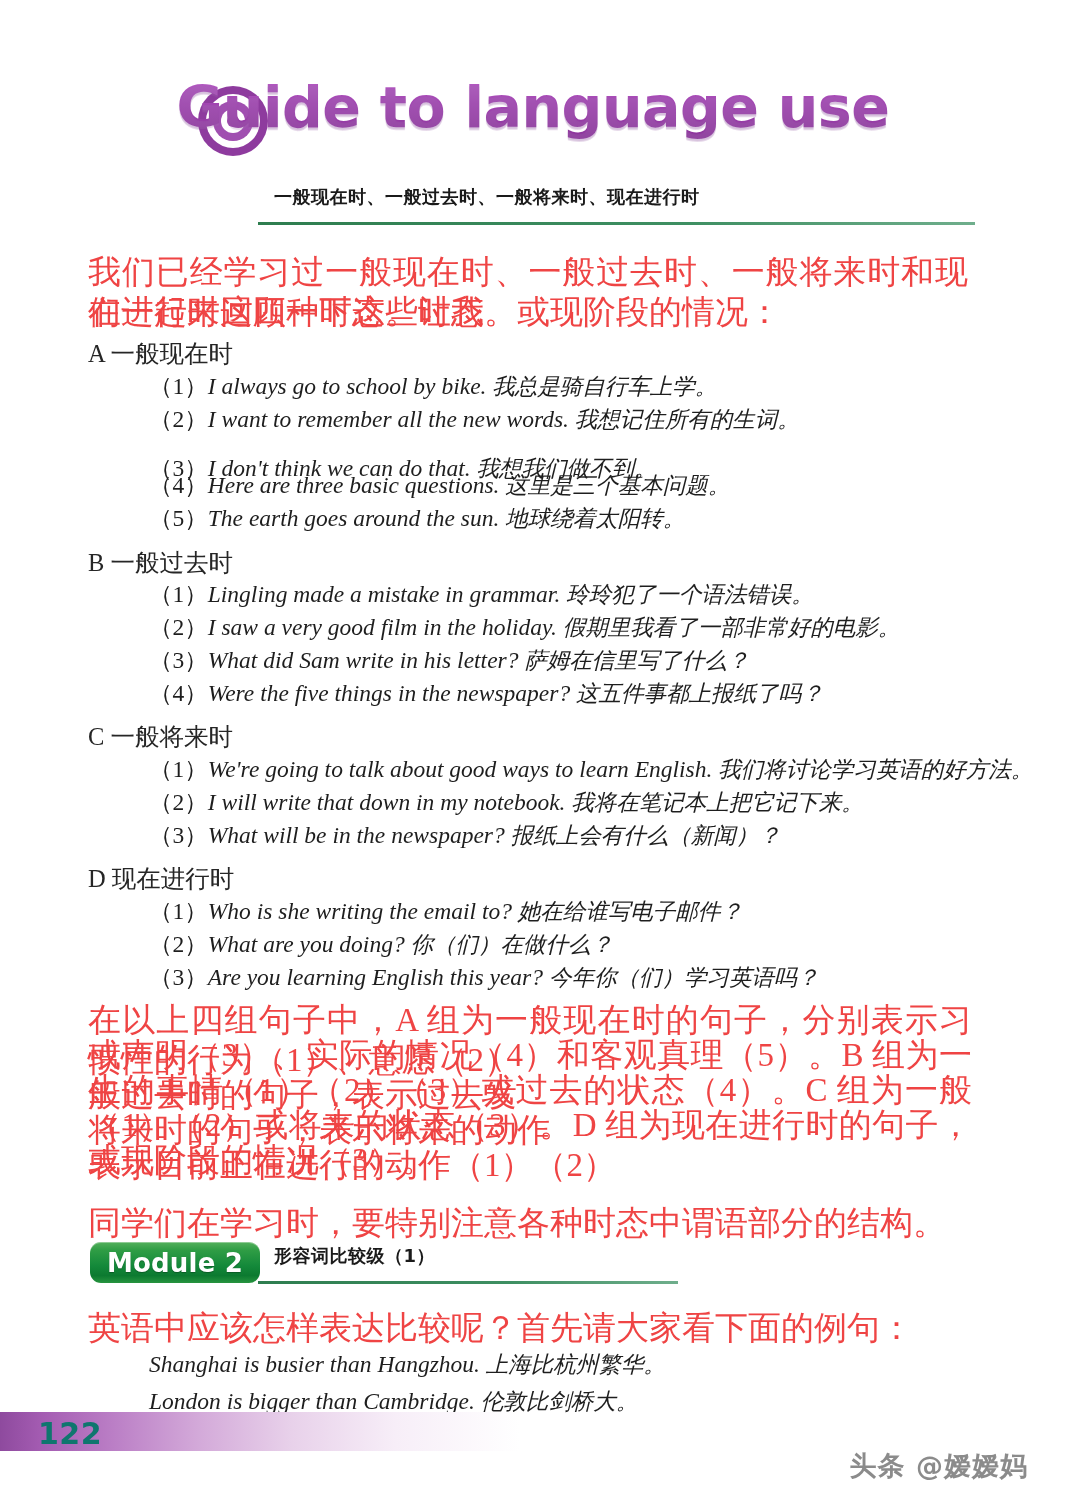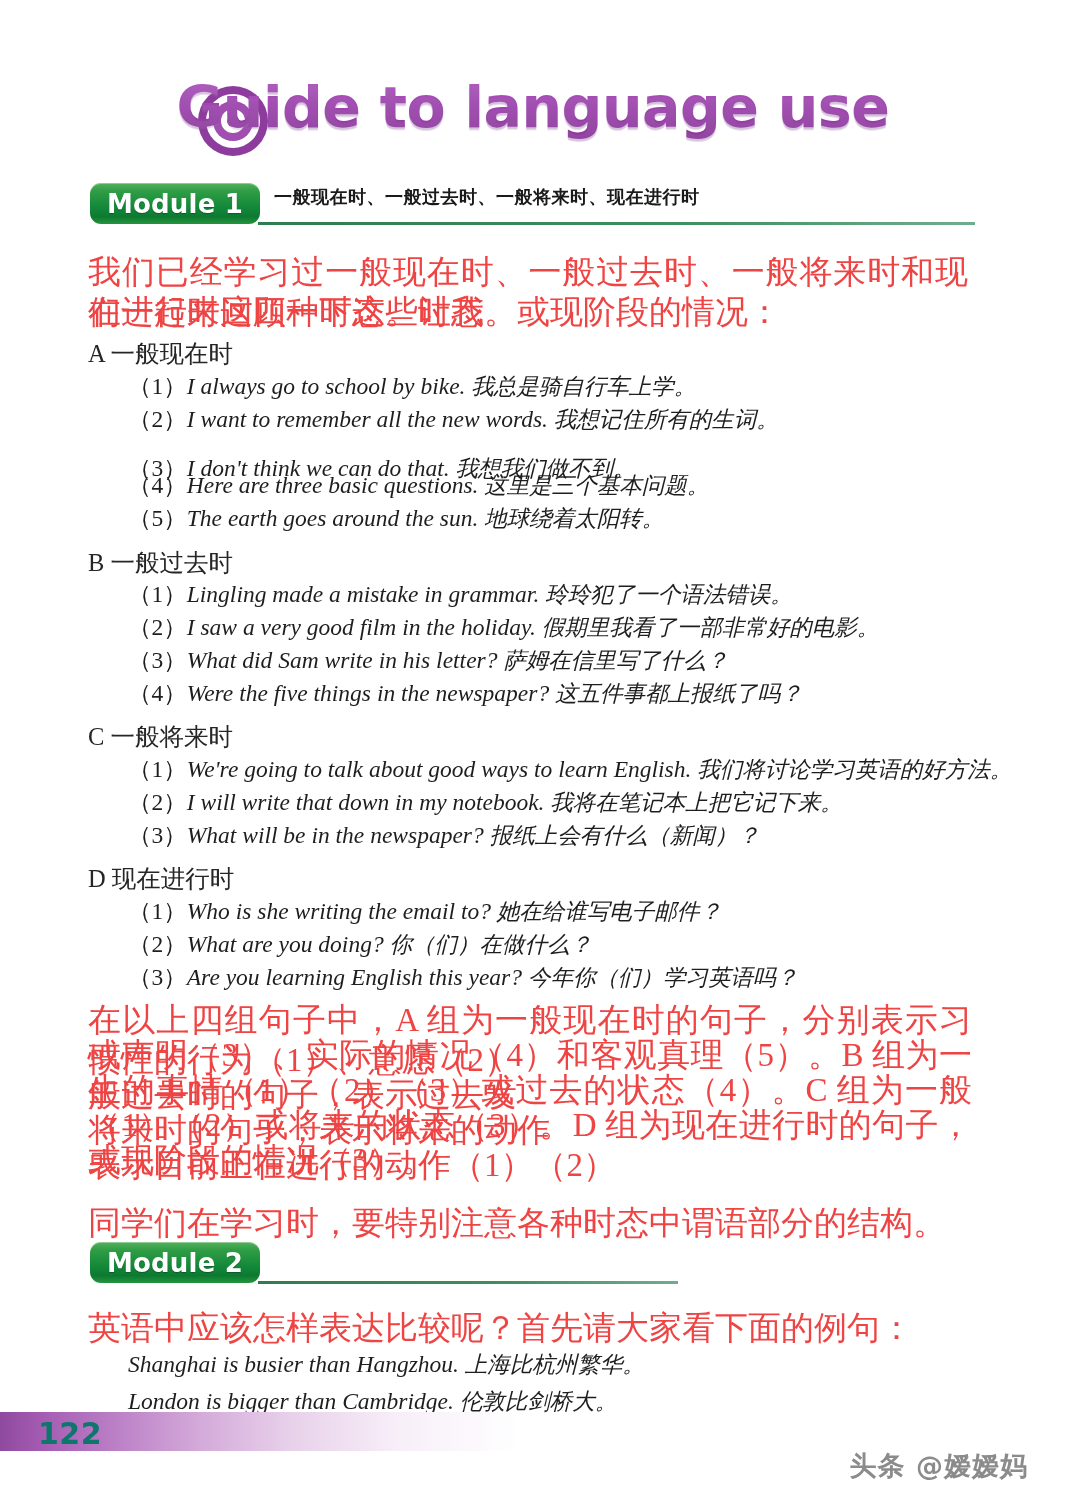--- a/index.html
+++ b/index.html
@@ -128,20 +128,21 @@
     line-height: 34px;
     color: #262626;
     white-space: nowrap;
   }
   .ex-line {
     position: absolute;
     font-size: 23.5px;
     line-height: 33px;
     white-space: nowrap;
     color: #1e1e1e;
+    margin-left: 21px;
   }
   .ex-num {
     font-family: "Liberation Serif", "DejaVu Serif", serif;
     font-style: normal;
   }
   .en {
     font-family: "Liberation Serif", "DejaVu Serif", serif;
     font-style: italic;
     font-size: 23.5px;
   }
@@ -199,21 +200,20 @@
 </div>
 <svg class="title-g-badge" viewBox="0 0 74 74">
   <circle cx="37" cy="37" r="35" fill="#8e3b9e"></circle>
   <circle cx="37" cy="37" r="27" fill="#ffffff"></circle>
   <circle cx="37" cy="37" r="20" fill="#a04fb0"></circle>
   <circle cx="37" cy="37" r="12" fill="#ffffff"></circle>
   <circle cx="37" cy="37" r="6" fill="#9c43aa"></circle>
 </svg>
 
 <div class="module-head" style="top:183px; width:885px;">
-  <div class="module-badge">Module 1</div>
   <div class="module-title" style="left:184px;">一般现在时、一般过去时、一般将来时、现在进行时</div>
   <div class="module-rule" style="left:168px; width:717px;"></div>
 </div>
 
 <div class="para" style="left:88px; top:252px; width:880px;">我们已经学习过一般现在时、一般过去时、一般将来时和现在进行时这四种时态。让我</div>
 <div class="para" style="left:88px; top:292px; width:880px;">们一起来回顾一下这些时态。或现阶段的情况：</div>
 
 <div class="sec-label" style="left:88px; top:337px;">A 一般现在时</div>
 
 <div class="ex-line" style="left:128px; top:370px;">
@@ -274,20 +274,21 @@
 <div class="para" style="left:88px; top:1000px; width:884px;">在以上四组句子中，A 组为一般现在时的句子，分别表示习惯性的行为（1）、意愿（2）</div>
 <div class="para" style="left:88px; top:1035px; width:884px;">或声明（3）、实际的情况（4）和客观真理（5）。B 组为一般过去时的句子，表示过去发</div>
 <div class="para" style="left:88px; top:1070px; width:884px;">生的事情（1）（2）（3）或过去的状态（4）。C 组为一般将来时的句子，表示将来的动作</div>
 <div class="para" style="left:88px; top:1105px; width:884px;">（1）（2）或将来的状态（3）。D 组为现在进行时的句子，表示目前正在进行的动作（1）（2）</div>
 <div class="para" style="left:88px; top:1140px; width:884px;">或现阶段的情况（3）。</div>
 
 <div class="para" style="left:88px; top:1183px; width:884px;margin-top:20px;">同学们在学习时，要特别注意各种时态中谓语部分的结构。</div>
 
 <div class="module-head" style="top:1242px; width:590px;">
   <div class="module-badge">Module 2</div>
+  <div class="module-title" style="left:184px;">形容词比较级（1）</div>
   <div class="module-rule" style="left:168px; width:420px;"></div>
 </div>
 
 <div class="para" style="left:88px; top:1308px; width:884px;">英语中应该怎样表达比较呢？首先请大家看下面的例句：</div>
 
 <div class="ex-line" style="left:128px; top:1348px;">
   <span class="en">Shanghai is busier than Hangzhou.</span> <span class="cn">上海比杭州繁华。</span>
 </div>
 <div class="ex-line" style="left:128px; top:1385px;">
   <span class="en">London is bigger than Cambridge.</span> <span class="cn">伦敦比剑桥大。</span>

